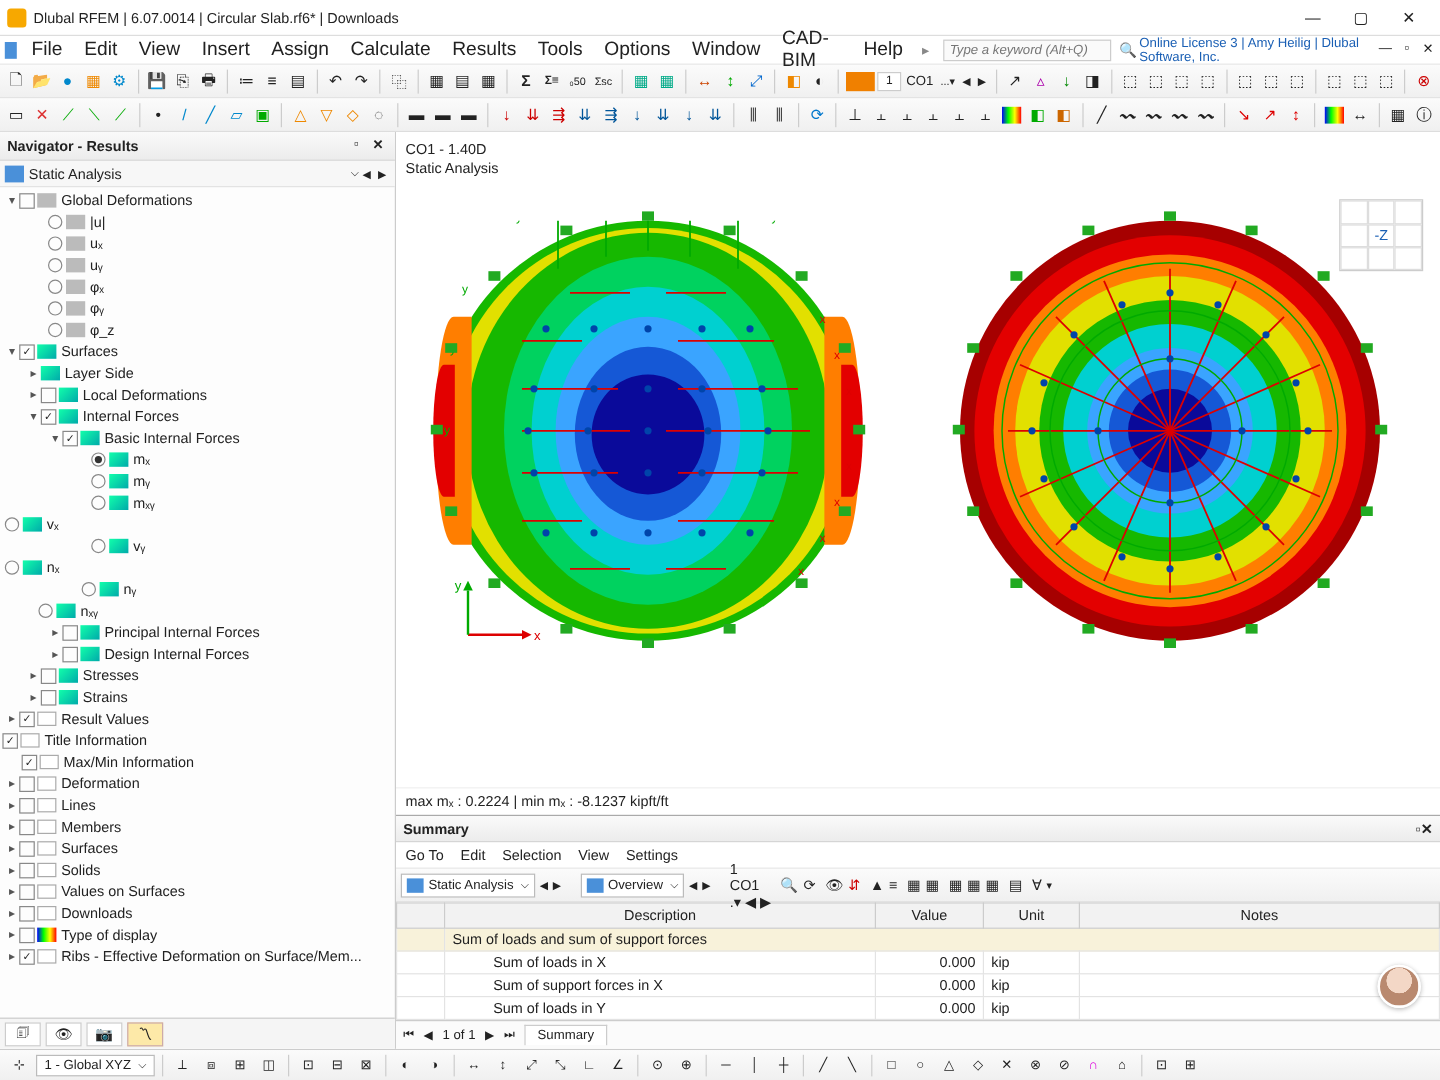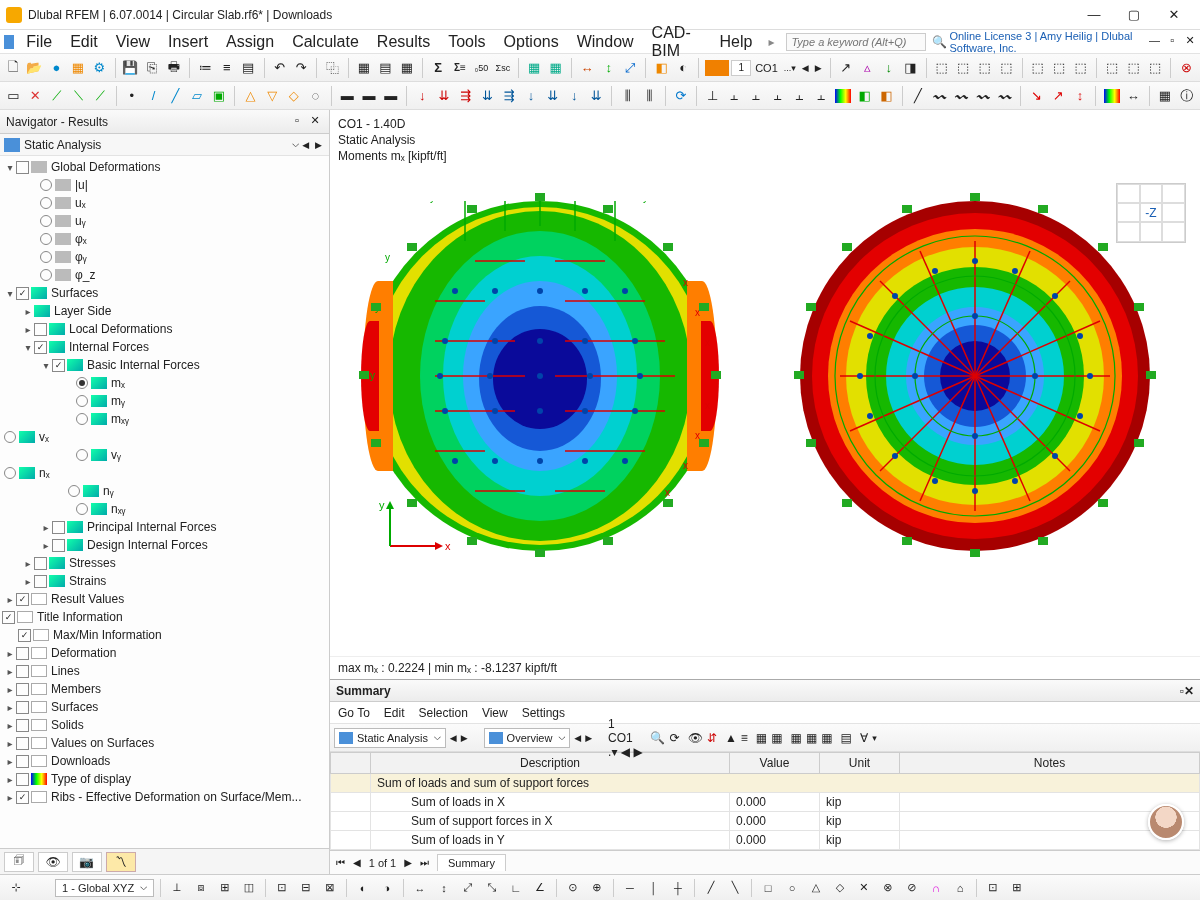--- a/index.html
+++ b/index.html
@@ -25,21 +25,21 @@
 .toolbar .sep { width: 1px; height: 20px; background: #ccc; margin: 0 3px; }
 .toolbar .co-pill { display: flex; align-items: center; gap: 2px; }
 .toolbar .co-pill .orange { width: 24px; height: 16px; background: #f08000; }
 .toolbar .co-pill .num { width: 20px; height: 16px; background: #fff; border: 1px solid #ccc; font-size: 10px; text-align: center; line-height: 14px; }
 .toolbar .co-pill .lbl { font-size: 11px; margin: 0 2px; }
 .toolbar .co-pill .nav { font-size: 9px; cursor: pointer; padding: 0 2px; }
 
 
 .main { display: flex; height: 764px; }
 .navigator { width: 330px; border-right: 1px solid #ccc; display: flex; flex-direction: column; background: #fdfdfd; }
-.nav-header { height: 24px; background: linear-gradient(#fafafa,#ececec); border-bottom: 1px solid #ccc; display: flex; align-items: center; padding: 0 6px; font-weight: normal; font-size: 12px; }
+.nav-header { height: 24px; background: linear-gradient(#fafafa,#ececec); border-bottom: 1px solid #ccc; display: flex; align-items: center; padding: 0 6px; font-weight: bold; font-size: 12px; }
 .nav-header .spacer { flex: 1; }
 .nav-header .hbtn { width: 16px; height: 16px; font-size: 11px; cursor: pointer; margin-left: 2px; text-align: center; }
 .nav-sub { height: 22px; display: flex; align-items: center; padding: 0 4px; border-bottom: 1px solid #e3e3e3; background: #f7f7f7; }
 .nav-sub .icon { width: 16px; height: 14px; background: #4a90d9; margin-right: 4px; }
 .nav-sub select, .nav-sub .sel { flex: 1; border: none; background: transparent; font-size: 12px; }
 .nav-sub .nav { font-size: 9px; cursor: pointer; padding: 0 3px; }
 
 .tree { flex: 1; overflow-y: auto; padding: 2px 0; }
 .tree-row { display: flex; align-items: center; height: 18px; padding-left: 4px; cursor: pointer; }
 .tree-row .tw { width: 12px; font-size: 10px; text-align: center; color: #555; }
@@ -77,30 +77,30 @@
 .sum-head .spacer { flex: 1; }
 .sum-menu { height: 22px; display: flex; align-items: center; gap: 14px; padding: 0 8px; border-bottom: 1px solid #e3e3e3; font-size: 12px; background: #fff; }
 .sum-menu span { cursor: pointer; }
 .sum-tools { height: 28px; display: flex; align-items: center; padding: 0 4px; gap: 4px; border-bottom: 1px solid #ddd; background: linear-gradient(#fbfbfb,#f0f0f0); }
 .sum-tools .sel { display: flex; align-items: center; border: 1px solid #bbb; height: 20px; padding: 0 4px; background: #fff; font-size: 11px; cursor: pointer; }
 .sum-tools .sel .icon { width: 14px; height: 12px; background: #4a90d9; margin-right: 4px; }
 .sum-table { width: 100%; border-collapse: collapse; font-size: 12px; background: #fff; }
 .sum-table th { background: #f2f2f2; border: 1px solid #ccc; padding: 3px 6px; font-weight: normal; }
 .sum-table td { border: 1px solid #e3e3e3; padding: 2px 6px; }
 .sum-table .section td { background: #f8f2da; font-weight: normal; }
-.sum-table td.r { }
+.sum-table td.r { text-align: right; }
 .sum-footer { height: 24px; display: flex; align-items: center; padding: 0 6px; gap: 8px; border-top: 1px solid #ccc; background: #fbfbfb; font-size: 11px; position: relative; }
 .sum-footer .pgbtn { cursor: pointer; font-size: 10px; }
 .sum-footer .tab { border: 1px solid #ccc; border-bottom: none; padding: 2px 10px; background: #fff; }
 
 .avatar { position: absolute; right: 16px; bottom: 60px; width: 36px; height: 36px; border-radius: 50%; background: radial-gradient(circle at 50% 35%, #f3d7c6 40%, #b9896f 41%); border: 2px solid #fff; box-shadow: 0 1px 4px rgba(0,0,0,.3); }
 
 
 .coordbar { height: 26px; background: linear-gradient(#fbfbfb,#f0f0f0); border-top: 1px solid #ccc; display: flex; align-items: center; padding: 0 6px; gap: 4px; font-size: 11px; }
-.coordbar .sel { border: 1px solid #bbb; height: 18px; padding: 0 6px; background: #fff; display: flex; align-items: center; margin-left: 25px; }
+.coordbar .sel { border: 1px solid #bbb; height: 18px; padding: 0 6px; background: #fff; display: flex; align-items: center; }
 .coordbar .tbtn { width: 20px; height: 20px; display: flex; align-items: center; justify-content: center; cursor: pointer; }
 .coordbar .sep { width: 1px; height: 18px; background: #ccc; margin: 0 2px; }
 </style>
 </head>
 <body>
 
 <div class="titlebar">
   <div class="logo"></div>
   <div class="title">Dlubal RFEM | 6.07.0014 | Circular Slab.rf6* | Downloads</div>
   <div class="spacer"></div>
@@ -381,21 +381,21 @@
       <div class="tree-row" style="">
           <div class="radio"></div>
           <div class="ticon teal"></div>
           <span class="lbl">nₓ</span>
         </div>
       <div class="tree-row" style="padding-left:68px">
           <div class="radio"></div>
           <div class="ticon teal"></div>
           <span class="lbl">nᵧ</span>
         </div>
-      <div class="tree-row" style="padding-left:76px">
+      <div class="tree-row" style="padding-left:32px">
           <div class="radio"></div>
           <div class="ticon teal"></div>
           <span class="lbl">nₓᵧ</span>
         </div>
       <div class="tree-row" style="padding-left:40px">
           <span class="tw">▸</span>
           <div class="chk"></div>
           <div class="ticon teal"></div>
           <span class="lbl">Principal Internal Forces</span>
         </div>
@@ -495,21 +495,20 @@
       <div class="tab">👁</div>
       <div class="tab">📷</div>
       <div class="tab active">〽</div>
     </div>
   </div>
 
   <div class="viewport">
     <div class="vp-info">
       <div>CO1 - 1.40D</div>
       <div>Static Analysis</div>
-      <div>Moments mₓ [kipft/ft]</div>
     </div>
     <div class="vp-canvas">
 
       <div class="view-cube">
         <div></div>
           <div></div>
           <div></div>
         <div></div>
           <div class="center">-Z</div>
           <div></div>

